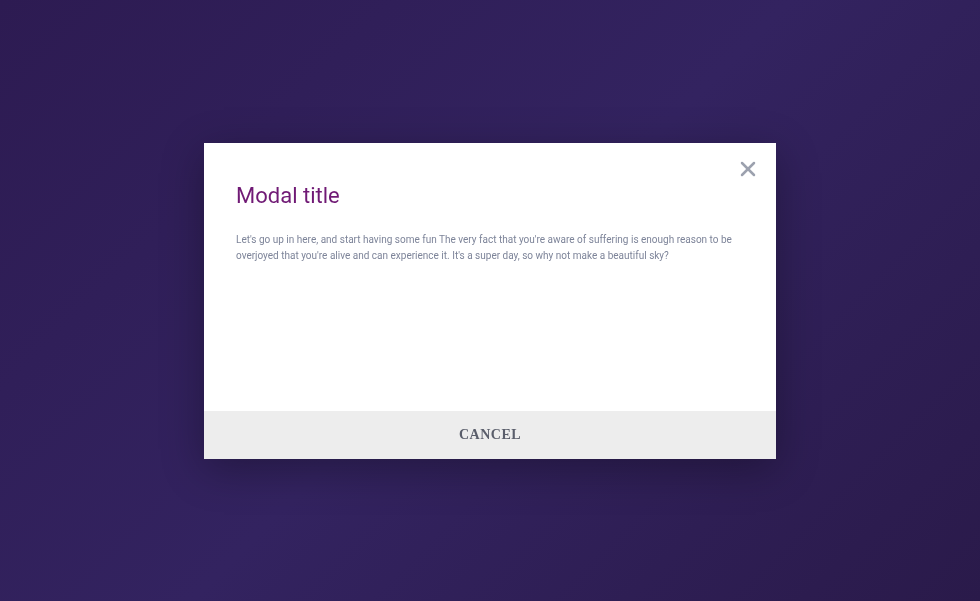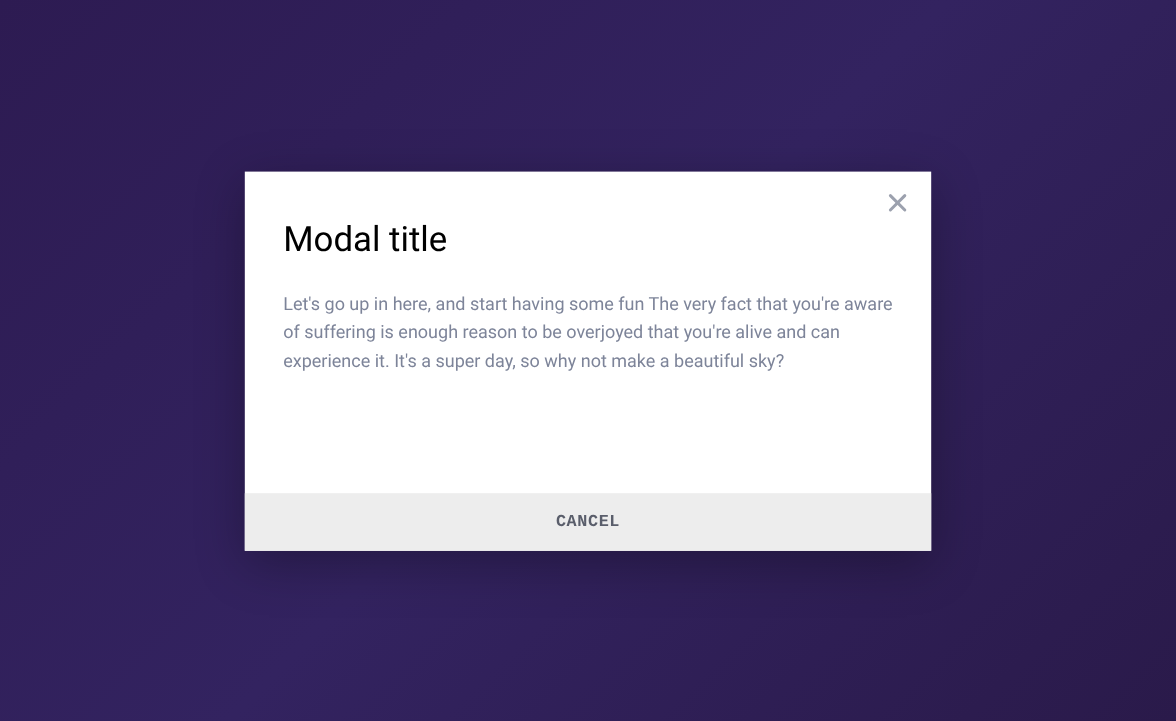--- a/index.html
+++ b/index.html
@@ -43,47 +43,47 @@
       width: 16px;
       height: 16px;
     }
     
     .modal-content {
       padding: 40px 32px 24px 32px;
       min-height: 268px;
     }
     
     .modal-title {
-      font-size: 29px;
+      font-size: 22px;
       font-weight: 400;
-      color: #000000;
+      color: #701a75;
       margin-bottom: 24px;
     }
     
     .modal-body {
-      font-size: 15px;
+      font-size: 10px;
       line-height: 1.6;
       color: #7d8499;
     }
     
     .modal-actions {
       display: flex;
       width: 100%;
     }
     
     .modal-button {
       flex: 1;
       height: 48px;
       border: none;
       font-size: 14px;
       font-weight: 700;
       letter-spacing: 0.5px;
       cursor: pointer;
       text-transform: uppercase;
-      font-family: Liberation Mono, monospace;
+      font-family: Liberation Serif, serif;
     }
     
     .modal-button-cancel {
       background: #ededed;
       color: #5a5e6b;
     }
     
     .modal-button-accept {
       background: #10b981;
       color: #ffffff;

